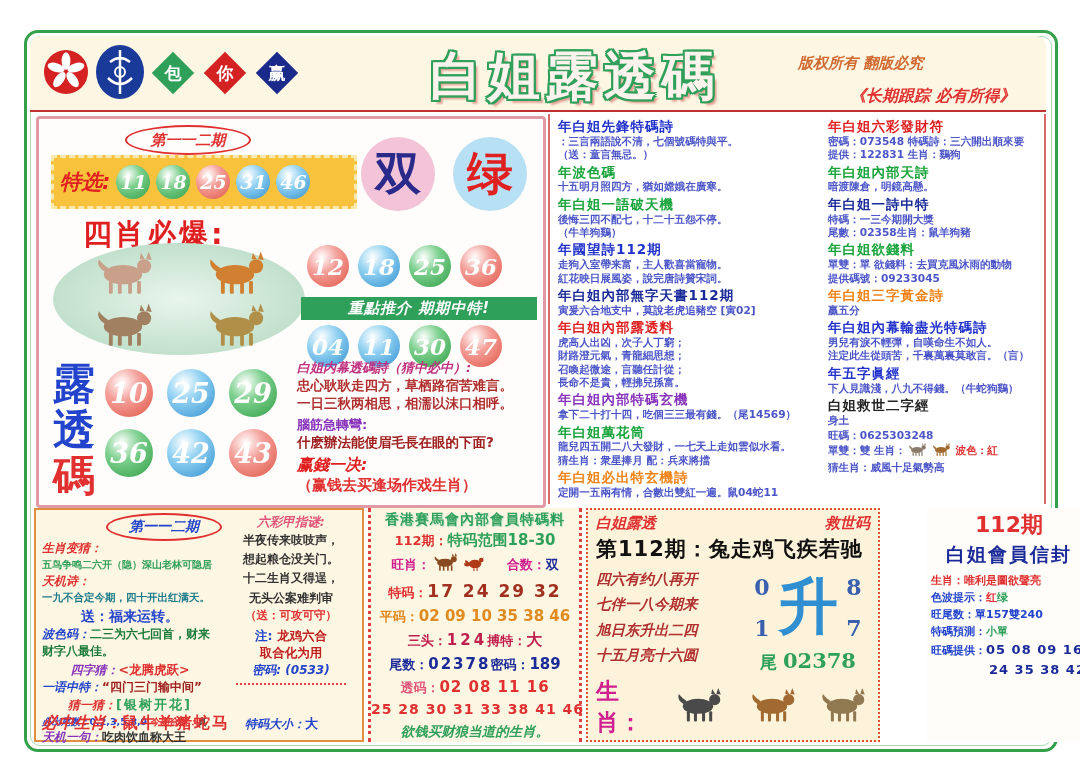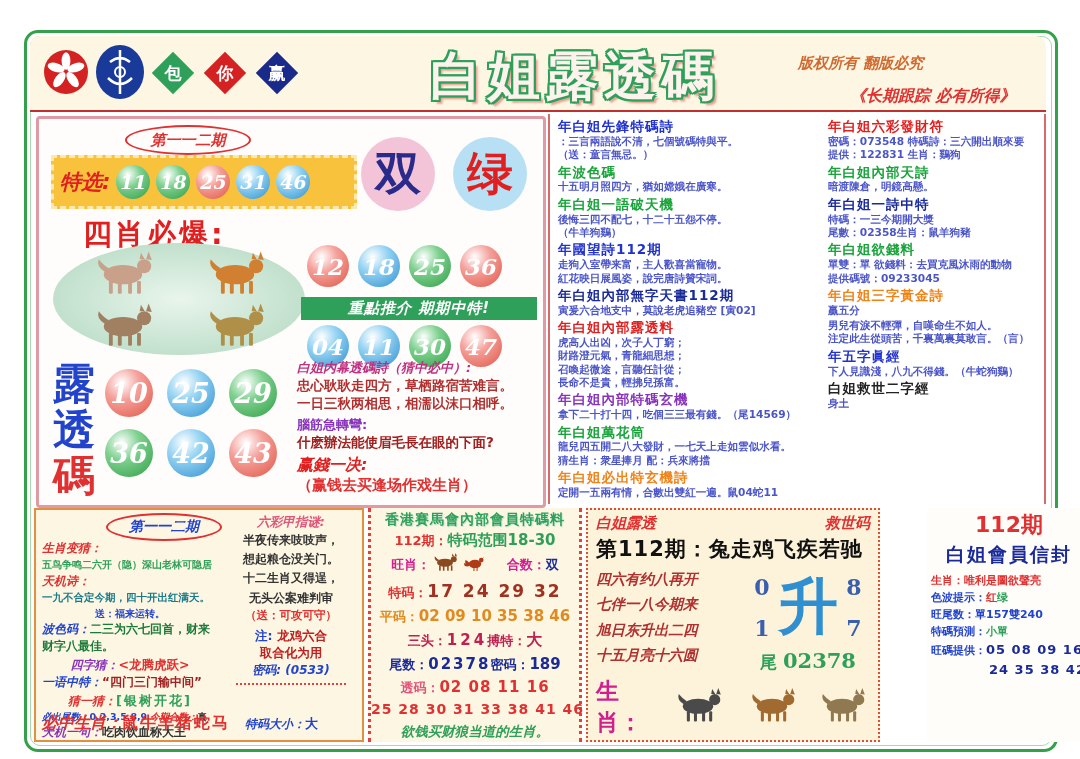--- a/index.html
+++ b/index.html
@@ -363,49 +363,64 @@
           <div class="ln">提供碼號：09233045</div>
         </div>
       </div>
     <div class="sec">
         <div class="t" style="color: rgb(240, 131, 24);">年白姐三字黃金詩</div>
       <div style="color: rgb(75, 85, 200);">
           <div class="ln">贏五分</div>
         </div>
       </div>
     <div class="sec">
+        <div class="t" style="color: rgb(34, 51, 204);">年白姐內幕輸盡光特碼詩</div>
       <div style="color: rgb(58, 85, 192);">
           <div class="ln">男兒有淚不輕彈，自嘆命生不如人。</div>
           <div class="ln">注定此生從頭苦，千裏萬裏莫敢言。（言）</div>
         </div>
       </div>
     <div class="sec">
         <div class="t" style="color: rgb(34, 51, 204);">年五字眞經</div>
       <div style="color: rgb(58, 85, 192);">
           <div class="ln">下人見識淺，八九不得錢。（牛蛇狗鷄）</div>
         </div>
       </div>
     <div class="sec">
         <div class="t" style="color: rgb(34, 34, 34);">白姐救世二字經</div>
       <div style="color: rgb(160, 48, 32);">
           <div class="ln">身土</div>
         </div>
       </div>
     <div class="sec">
+      <div style="color: rgb(58, 85, 192);">
+        <div class="ln">旺碼：0625303248</div>
+        <div class="ln">
+          <span>單雙：雙 生肖：</span><span class="inline-animals">
+              <span><svg width="22" height="15" viewBox="0 0 100 75">
+                  <use href="#quad" fill="#8a7a6a"></use>
+                </svg></span>
+              <span><svg width="22" height="15" viewBox="0 0 100 75">
+                  <use href="#quad" fill="#a06a30"></use>
+                </svg></span>
+            </span> <span class="red">波色：紅</span>
+        </div>
+        <div class="ln">猜生肖：威風十足氣勢高</div>
+      </div>
       </div>
   </div>
 
   <div class="panelA">
     <div class="issue-oval" style="left:70px;top:3px;width:112px;height:24px;color:#2244cc;font-size:14px;">第一一二期</div>
     <div class="pa-col1">
       <div class="pa-row"><span class="lr">生肖变猜：</span><br>
         <span class="tg" style="font-size:10px;">五鸟争鸣二六开（隐）深山老林可隐居</span></div>
       <div class="pa-row"><span class="lr">天机诗：</span><br>
         <span class="tt" style="font-size:10.5px;">一九不合定今期，四十开出红满天。</span></div>
-      <div class="pa-row" style="text-align:center;"><span class="tb" style="font-size:10px;">送：福来运转。</span></div>
+      <div class="pa-row" style="text-align:center;"><span class="tb" style="font-size:14px;">送：福来运转。</span></div>
       <div class="pa-row"><span class="lb">波色码：</span><span class="tdg">二三为六七回首，财来财字八最佳。</span></div>
       <div class="pa-row" style="text-align:center;"><span class="lp">四字猜：</span><span class="tr">&lt;龙腾虎跃&gt;</span></div>
       <div class="pa-row"><span class="lb">一语中特：</span><span class="tdr">“四门三门输中间”</span></div>
       <div class="pa-row" style="text-align:center;"><span class="lr">猜一猜：</span><span class="tg" style="font-size:13px;letter-spacing:2px;">[银树开花]</span></div>
       <div class="pa-row" style="font-size:9px;"><span class="lb" style="font-size:9.5px;">必出尾数：</span><span class="tb" style="font-size:9.5px;">0,2,3,5,8,9</span> <span class="lr" style="font-size:9.5px;">今期合数：</span><span class="tk" style="font-size:9.5px;">真</span></div>
       <div class="pa-row"><span class="lp">天机一句：</span><span class="tk">吃肉饮血称大王</span></div>
     </div>
     <div class="pa-col2">
       <div class="pa2-title">六彩甲指谜:</div>
       <div class="pa2-line">半夜传来吱吱声，</div>

